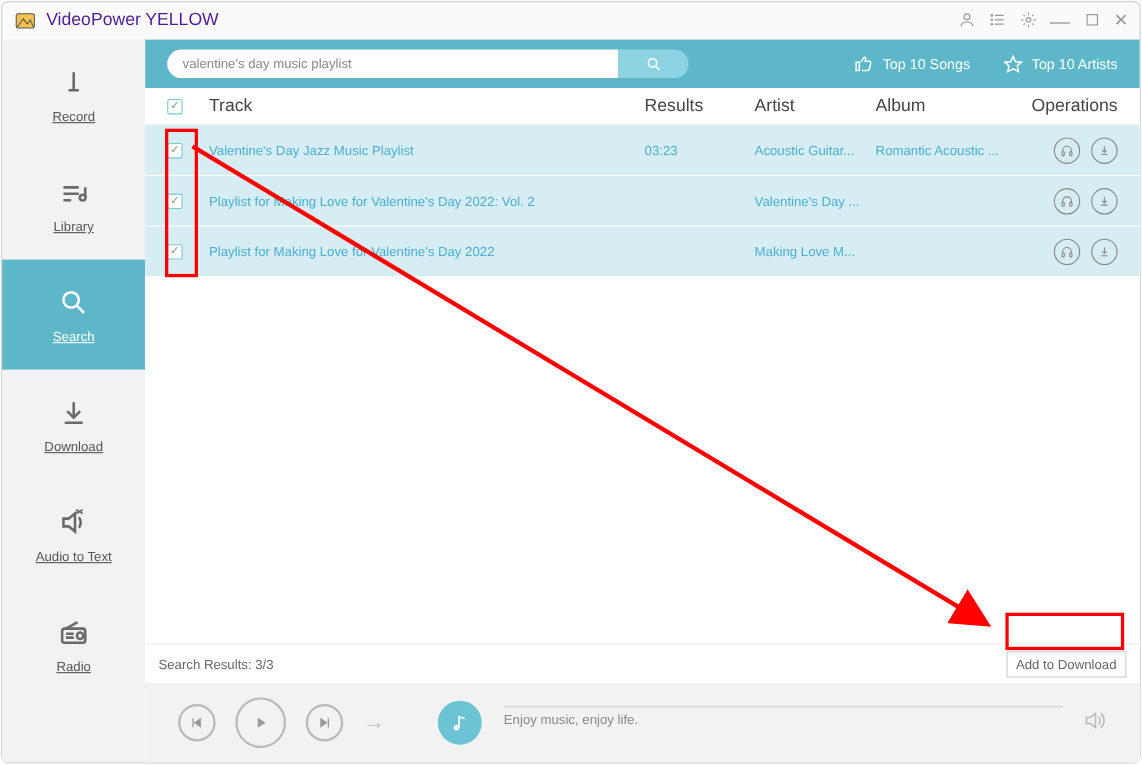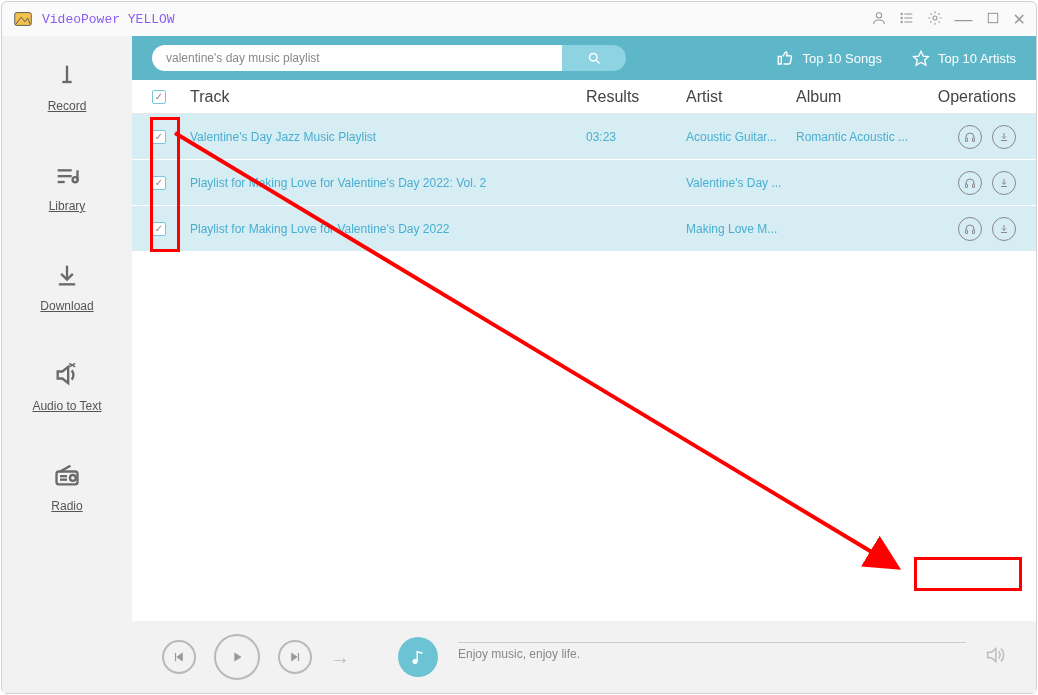--- a/index.html
+++ b/index.html
@@ -2,21 +2,21 @@
 <html><head>
 <meta charset="utf-8">
 <style>
   * { box-sizing: border-box; margin: 0; padding: 0; font-family: "Segoe UI", Arial, sans-serif; }
   body { background: #fff; width: 1038px; height: 695px; overflow: hidden; position: relative; }
   .window { border: 1px solid #d0d0d0; border-radius: 6px; width: 1036px; height: 693px; margin: 1px; background: #fafafa; display: flex; flex-direction: column; }
 
   
   .titlebar { height: 34px; display: flex; align-items: center; padding: 0 10px; color: #555; }
   .titlebar .app-logo { width: 22px; height: 22px; margin-right: 8px; display:flex; align-items:center; justify-content:center; }
-  .titlebar .app-title { font-size: 13px; color: #8b5cf6; flex: 1; font-family: Liberation Mono, monospace; }
+  .titlebar .app-title { font-size: 16px; color: #4c1d95; flex: 1; }
   .titlebar .win-icons { display: flex; gap: 12px; align-items: center; color: #999; }
   .titlebar .win-icons span { cursor: pointer; font-size: 14px; }
   .titlebar .win-icons svg { width:16px; height:16px; stroke:#999; fill:none; stroke-width:1.6; }
 
   
   .body { flex: 1; display: flex; min-height: 0; }
 
   
   .sidebar { width: 130px; background: #f2f2f2; display: flex; flex-direction: column; }
   .sidebar-item { height: 100px; display: flex; flex-direction: column; align-items: center; justify-content: center; gap: 8px; font-size: 12px; color: #555; cursor: pointer; text-decoration: underline; }
@@ -135,20 +135,29 @@
             <svg viewBox="0 0 24 24">
               <line x1="4" y1="8" x2="16" y2="8"></line>
               <line x1="4" y1="13" x2="16" y2="13"></line>
               <line x1="4" y1="18" x2="10" y2="18"></line>
               <circle cx="19" cy="16" r="2.2"></circle>
               <line x1="21" y1="8" x2="21" y2="16"></line>
             </svg>
           </span>
         <span>Library</span>
       </div>
+      <div class="sidebar-item active">
+        <span class="icon">
+            <svg viewBox="0 0 24 24">
+              <circle cx="10" cy="10" r="6"></circle>
+              <line x1="20" y1="20" x2="14.5" y2="14.5"></line>
+            </svg>
+          </span>
+        <span>Search</span>
+      </div>
       <div class="sidebar-item">
         <span class="icon">
             <svg viewBox="0 0 24 24">
               <line x1="12" y1="4" x2="12" y2="15"></line>
               <polyline points="7 11 12 16 17 11"></polyline>
               <line x1="5" y1="20" x2="19" y2="20"></line>
             </svg>
           </span>
         <span>Download</span>
       </div>
@@ -287,20 +296,25 @@
                   <polyline points="8 11 12 15 16 11"></polyline>
                   <line x1="6" y1="19" x2="18" y2="19"></line>
                 </svg>
               </span>
           </div>
         </div>
       </div>
 
       <div style="flex:1"></div>
 
+      <div class="statusbar">
+        <span>Search Results: 3/3</span>
+        <div class="spacer"></div>
+        <button class="add-dl">Add to Download</button>
+      </div>
 
       <div class="playbar">
         <span class="circle">
             <svg viewBox="0 0 24 24">
               <polygon points="18 5 8 12 18 19"></polygon>
               <line x1="6" y1="5" x2="6" y2="19" stroke-width="2"></line>
             </svg>
           </span>
         <span class="circle big">
             <svg viewBox="0 0 24 24">

